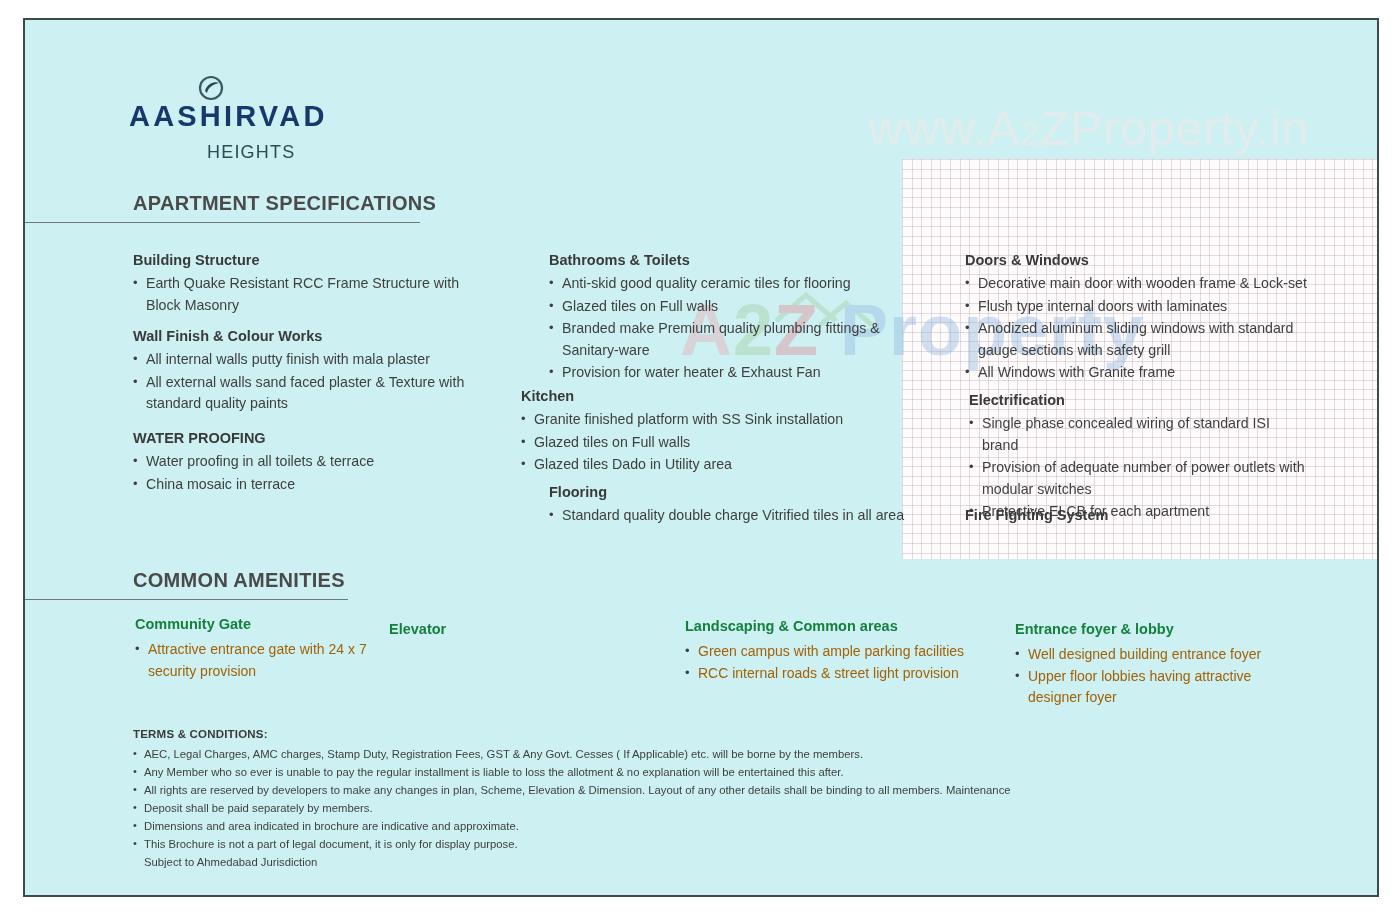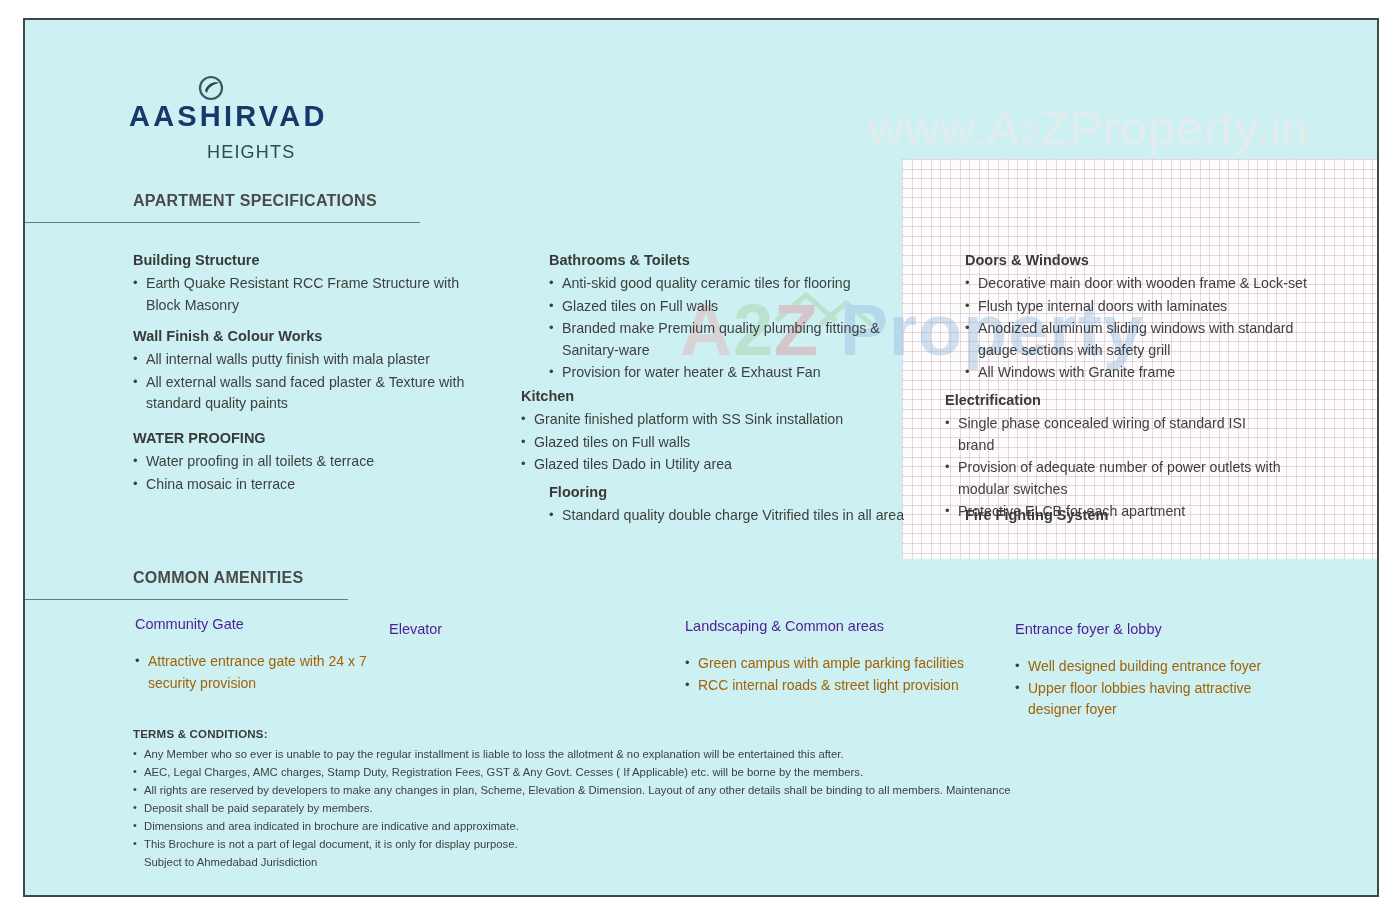--- a/index.html
+++ b/index.html
@@ -75,21 +75,21 @@
     font-size: 25px;
     letter-spacing: 1.2px;
     color: #2a4d52;
     font-family: Liberation Sans, sans-serif;
     font-variant: small-caps;
   }
 
   
   .section-head {
     position: absolute;
-    font-size: 16px; font-weight: 700;
+    font-size: 20px; font-weight: 700;
     letter-spacing: .3px;
     color: #4a4a4a;
     white-space: nowrap;
   }
   .section-rule {
     position: absolute;
     height: 1px;
     background: #6d7a7c;
   }
 
@@ -112,22 +112,22 @@
   }
   .block li::before {
     content: "\2022";
     position: absolute; left: 0; top: -1px;
     color: #3f3f3f; font-size: 13px;
   }
 
   
   .amen { position: absolute; }
   .amen h4 {
-    font-size: 14.5px; font-weight: 400;
-    color: #4c1d95; margin-bottom: 19px;
+    font-size: 14.5px; font-weight: 700;
+    color: #15803d; margin-bottom: 7px;
     white-space: nowrap;
   }
   .amen ul { list-style: none; }
   .amen li {
     font-size: 14px; color: #a16207;
     line-height: 21.5px; padding-left: 13px;
     position: relative;
   }
   .amen li::before {
     content: "\2022";
@@ -240,21 +240,21 @@
   <div class="block" style="left:940px; top:232px; width:345px;">
     <h4>Doors &amp; Windows</h4>
     <ul>
       <li>Decorative main door with wooden frame &amp; Lock-set</li>
       <li>Flush type internal doors with laminates</li>
       <li>Anodized aluminum sliding windows with standard gauge sections with safety grill</li>
       <li>All Windows with Granite frame</li>
     </ul>
   </div>
 
-  <div class="block" style="left:920px; top:372px; width:340px;">
+  <div class="block" style="left:944px; top:372px; width:340px;">
     <h4>Electrification</h4>
     <ul>
       <li>Single phase concealed wiring of standard ISI brand</li>
       <li>Provision of adequate number of power outlets with modular switches</li>
       <li>Protective ELCB for each apartment</li>
     </ul>
   </div>
 
   <div class="block" style="left:940px; top:487px; width:340px;">
     <h4>Fire Fighting System</h4>
@@ -286,22 +286,22 @@
     <h4>Entrance foyer &amp; lobby</h4>
     <ul>
       <li>Well designed building entrance foyer</li>
       <li>Upper floor lobbies having attractive designer foyer</li>
     </ul>
   </div>
 
   <div id="terms">
     <h5>TERMS &amp; CONDITIONS:</h5>
     <ul>
+      <li>AEC, Legal Charges,  AMC charges, Stamp Duty, Registration Fees, GST &amp; Any Govt.  Cesses ( If Applicable) etc. will be borne by the members.</li>
       <li>Any Member who so ever is unable to pay the regular installment is liable to loss the allotment &amp; no explanation will be entertained this after.</li>
-      <li>AEC, Legal Charges,  AMC charges, Stamp Duty, Registration Fees, GST &amp; Any Govt.  Cesses ( If Applicable) etc. will be borne by the members.</li>
       <li>All rights are reserved by developers to make any changes in plan, Scheme, Elevation &amp; Dimension. Layout of any other details shall be  binding to all members. Maintenance</li>
       <li>Deposit shall be paid separately by members.</li>
       <li>Dimensions and area indicated in brochure are indicative and approximate.</li>
       <li>This Brochure is not a part of legal document, it is only for display purpose.</li>
       <li class="cont">Subject to Ahmedabad Jurisdiction</li>
     </ul>
   </div>
 
 </div>
 

